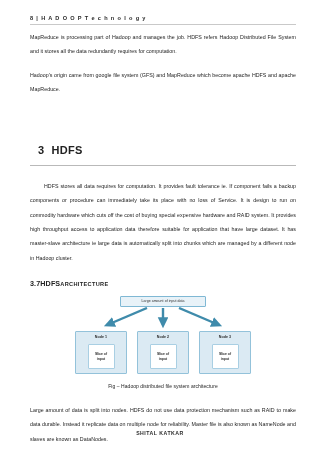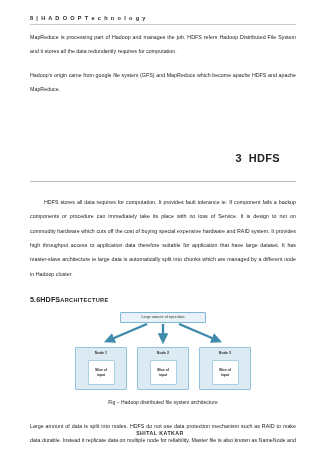--- a/index.html
+++ b/index.html
@@ -75,22 +75,21 @@
   .h1-block {
     margin-top: 0;
   }
   .h1 {
     font-family: "Liberation Sans", sans-serif;
     font-size: 11px;
     font-weight: bold;
     color: #222222;
     letter-spacing: 0.3px;
     line-height: 14px;
-    margin: 16px;
-    text-align: right;
+    margin: 8px;
   }
   .h1 .num { margin-right: 7px; }
   .h1-rule {
     margin-top: 5px;
     border-top: 0.7px solid #b9b9b9;
   }
 
   
   .h2 {
     font-family: "Liberation Sans", sans-serif;
@@ -250,21 +249,21 @@
       <div class="h1-rule"></div>
     </div>
 
     <div style="height:13px"></div>
 
     <p class="body indent">HDFS stores all data requires for computation. It provides fault tolerance ie. If component fails a backup components or procedure can immediately take its place with no loss of Service.  It is design to run on commodity hardware which cuts off the cost of buying special expensive hardware and RAID system. It provides high throughput access to application data therefore suitable for application that have large dataset.  It has master-slave architecture ie large data is automatically split into chunks which are managed by a different node in Hadoop cluster.</p>
 
     <div style="height:11px"></div>
 
     <div class="h2">
-      <span>5.6</span><span>HDFS</span><span class="smallcaps">ARCHITECTURE</span>
+      <span>3.7</span><span>HDFS</span><span class="smallcaps">ARCHITECTURE</span>
     </div>
 
     <div class="figure">
       <div class="diagram">
 
         <div class="top-box">
           <span class="lbl">Large amount of input data</span>
         </div>
 
         <svg class="arrows" viewBox="0 0 176 24">

